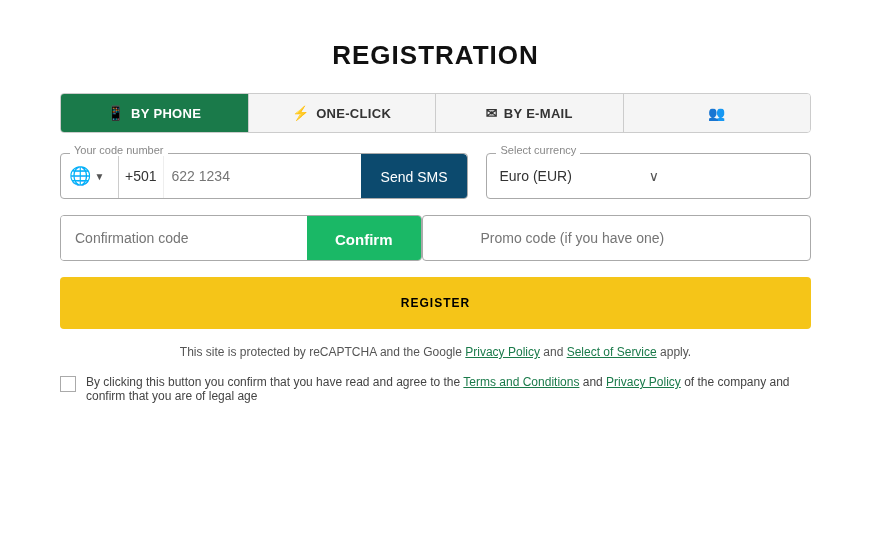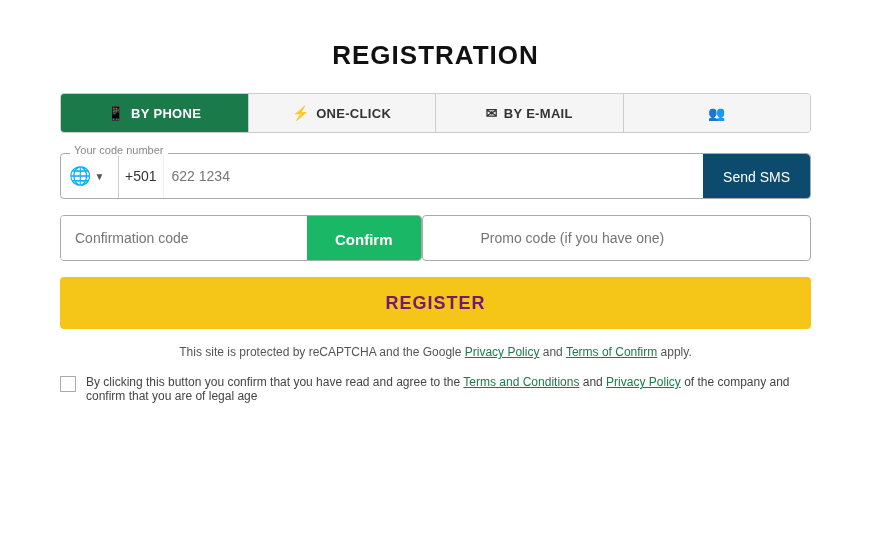--- a/index.html
+++ b/index.html
@@ -186,24 +186,24 @@
       font-size: 14px;
       color: #aaa;
       width: 100%;
       background: transparent;
       margin-left: 44px;
     }
 
     .register-btn {
       width: 100%;
       background: #f5c518;
-      color: #701a75;
+      color: #000000;
       border: none;
       height: 52px;
-      font-size: 18px;
+      font-size: 12px;
       font-weight: 900;
       letter-spacing: 1px;
       cursor: pointer;
       border-radius: 4px;
       margin-bottom: 16px;
     }
 
     .recaptcha-text {
       text-align: center;
       font-size: 12px;
@@ -265,36 +265,43 @@
       <div class="phone-field">
         <div class="phone-flag">
           <span>🌐</span>
           <span class="chevron">▼</span>
         </div>
         <div class="phone-code">+501</div>
         <input class="phone-input" type="text" placeholder="622 1234" style="">
         <button class="send-sms-btn">Send SMS</button>
       </div>
     </div>
+    <div class="field-group">
+      <span class="field-label">Select currency</span>
+      <div class="currency-field">
+        <span>Euro (EUR)</span>
+        <span class="chevron">∨</span>
+      </div>
+    </div>
   </div>
 
   <div class="confirmation-row">
     <div class="conf-left">
       <input class="conf-input" type="text" placeholder="Confirmation code" style="">
       <button class="confirm-btn">Confirm</button>
     </div>
     <div class="promo-field">
       <input type="text" placeholder="Promo code (if you have one)" style="">
     </div>
   </div>
 
   <button class="register-btn">REGISTER</button>
 
   <p class="recaptcha-text">
-    <span>This site is protected by reCAPTCHA and the Google </span><a href="#">Privacy Policy</a><span> and </span><a href="#">Terms of Confirm</a><span> apply.</span>
+    <span>This site is protected by reCAPTCHA and the Google </span><a href="#">Privacy Policy</a><span> and </span><a href="#">Select of Service</a><span> apply.</span>
   </p>
 
   <div class="terms-row">
     <div class="terms-checkbox"></div>
     <span>
       <span>By clicking this button you confirm that you have read and agree to the </span><a href="#">Terms and Conditions</a><span> and </span><a href="#">Privacy Policy</a><span> of the company and confirm that you are of legal age</span>
     </span>
   </div>
 
 </div>

